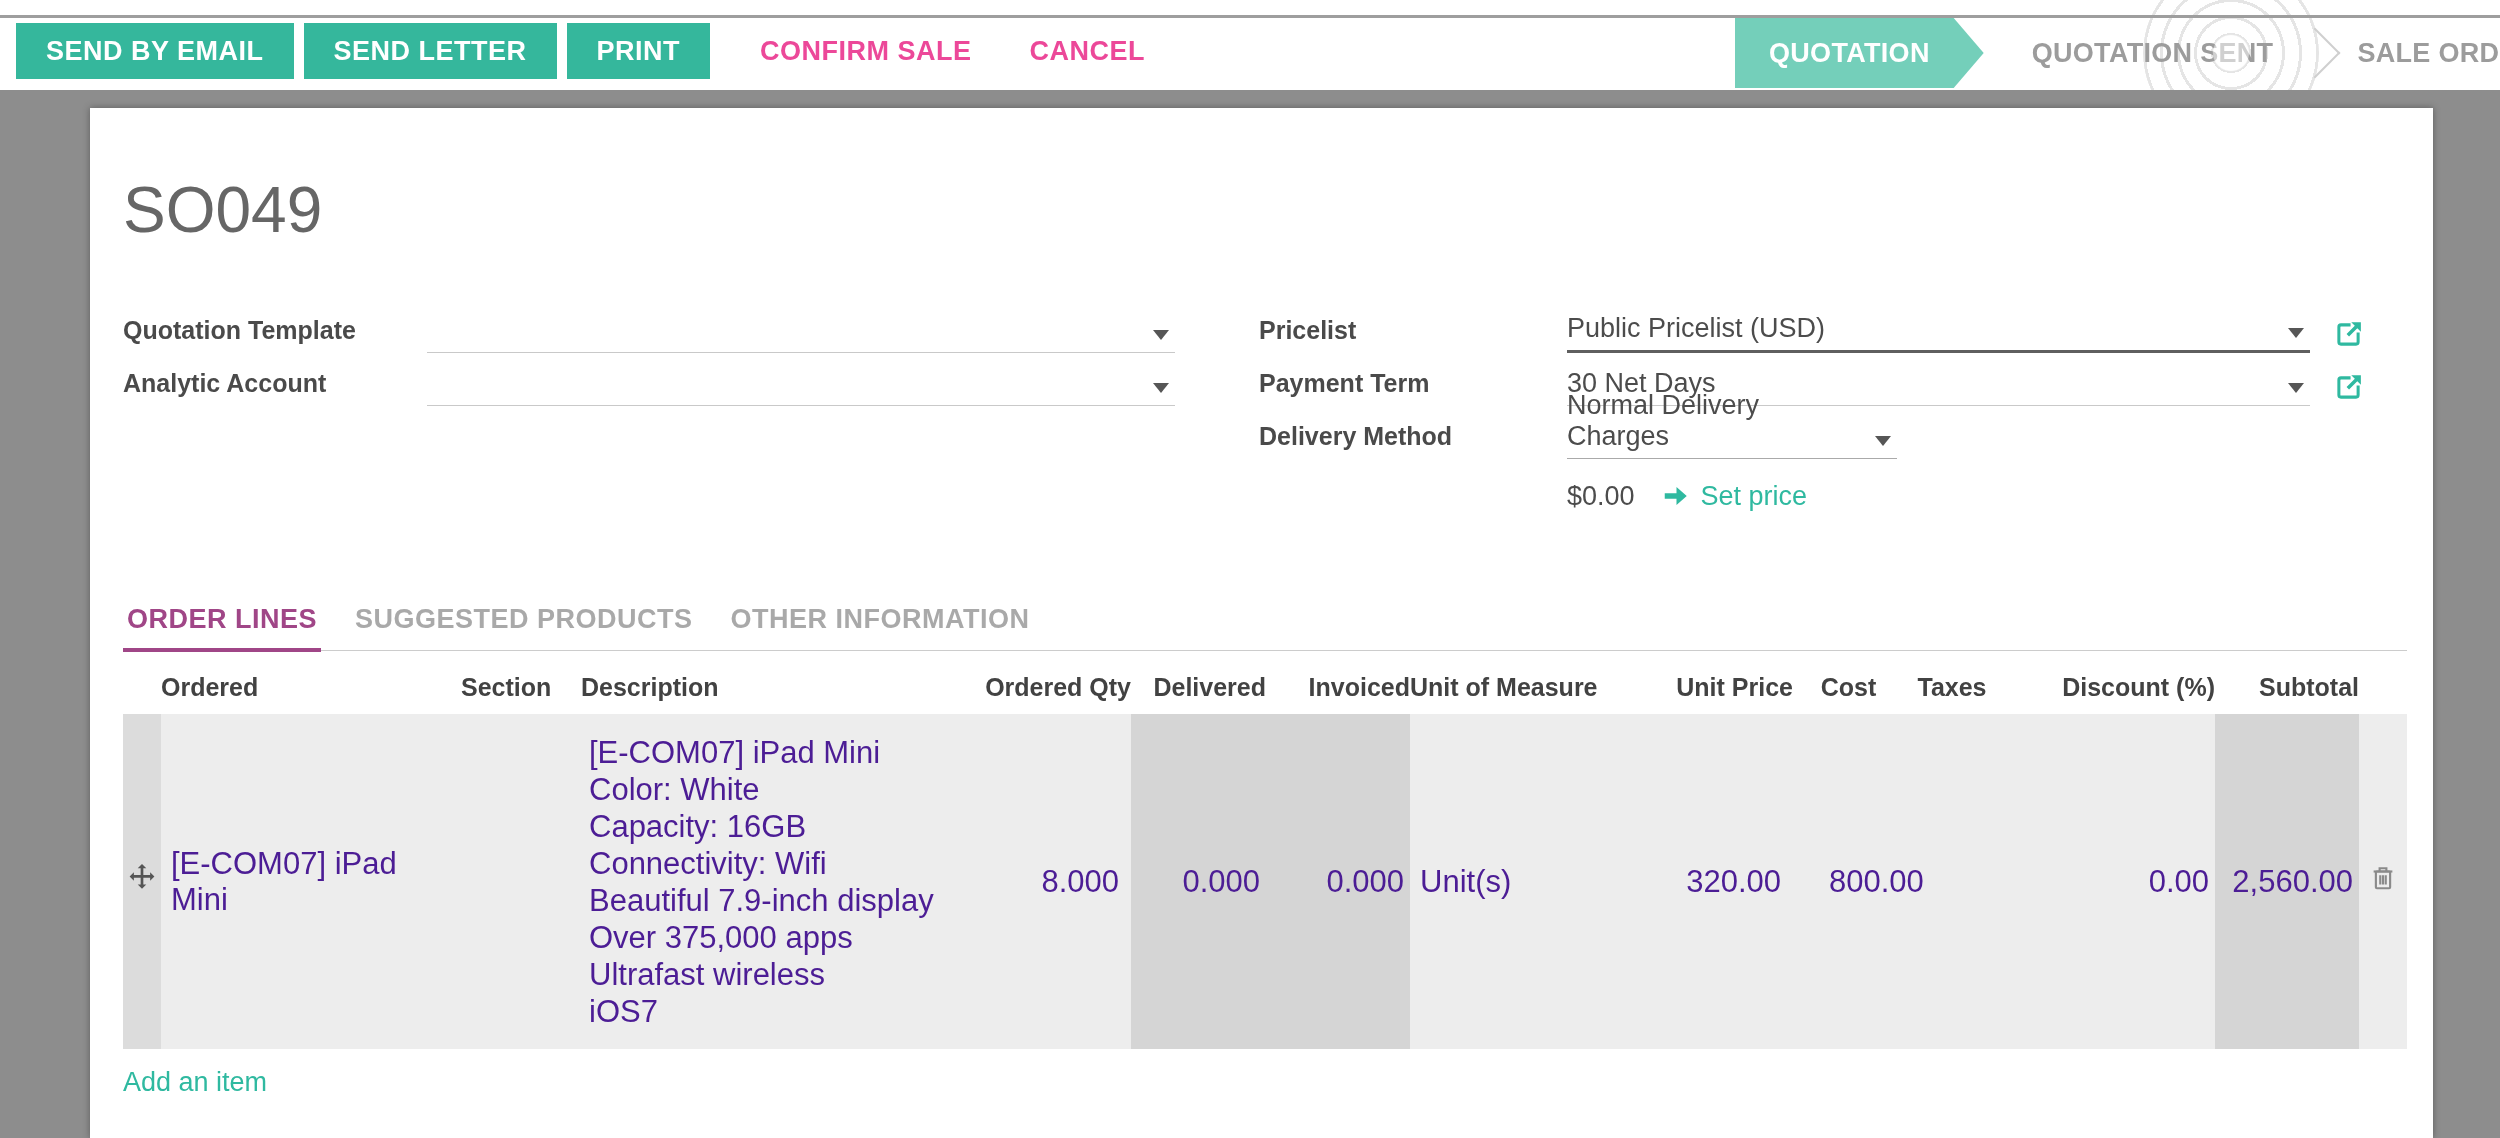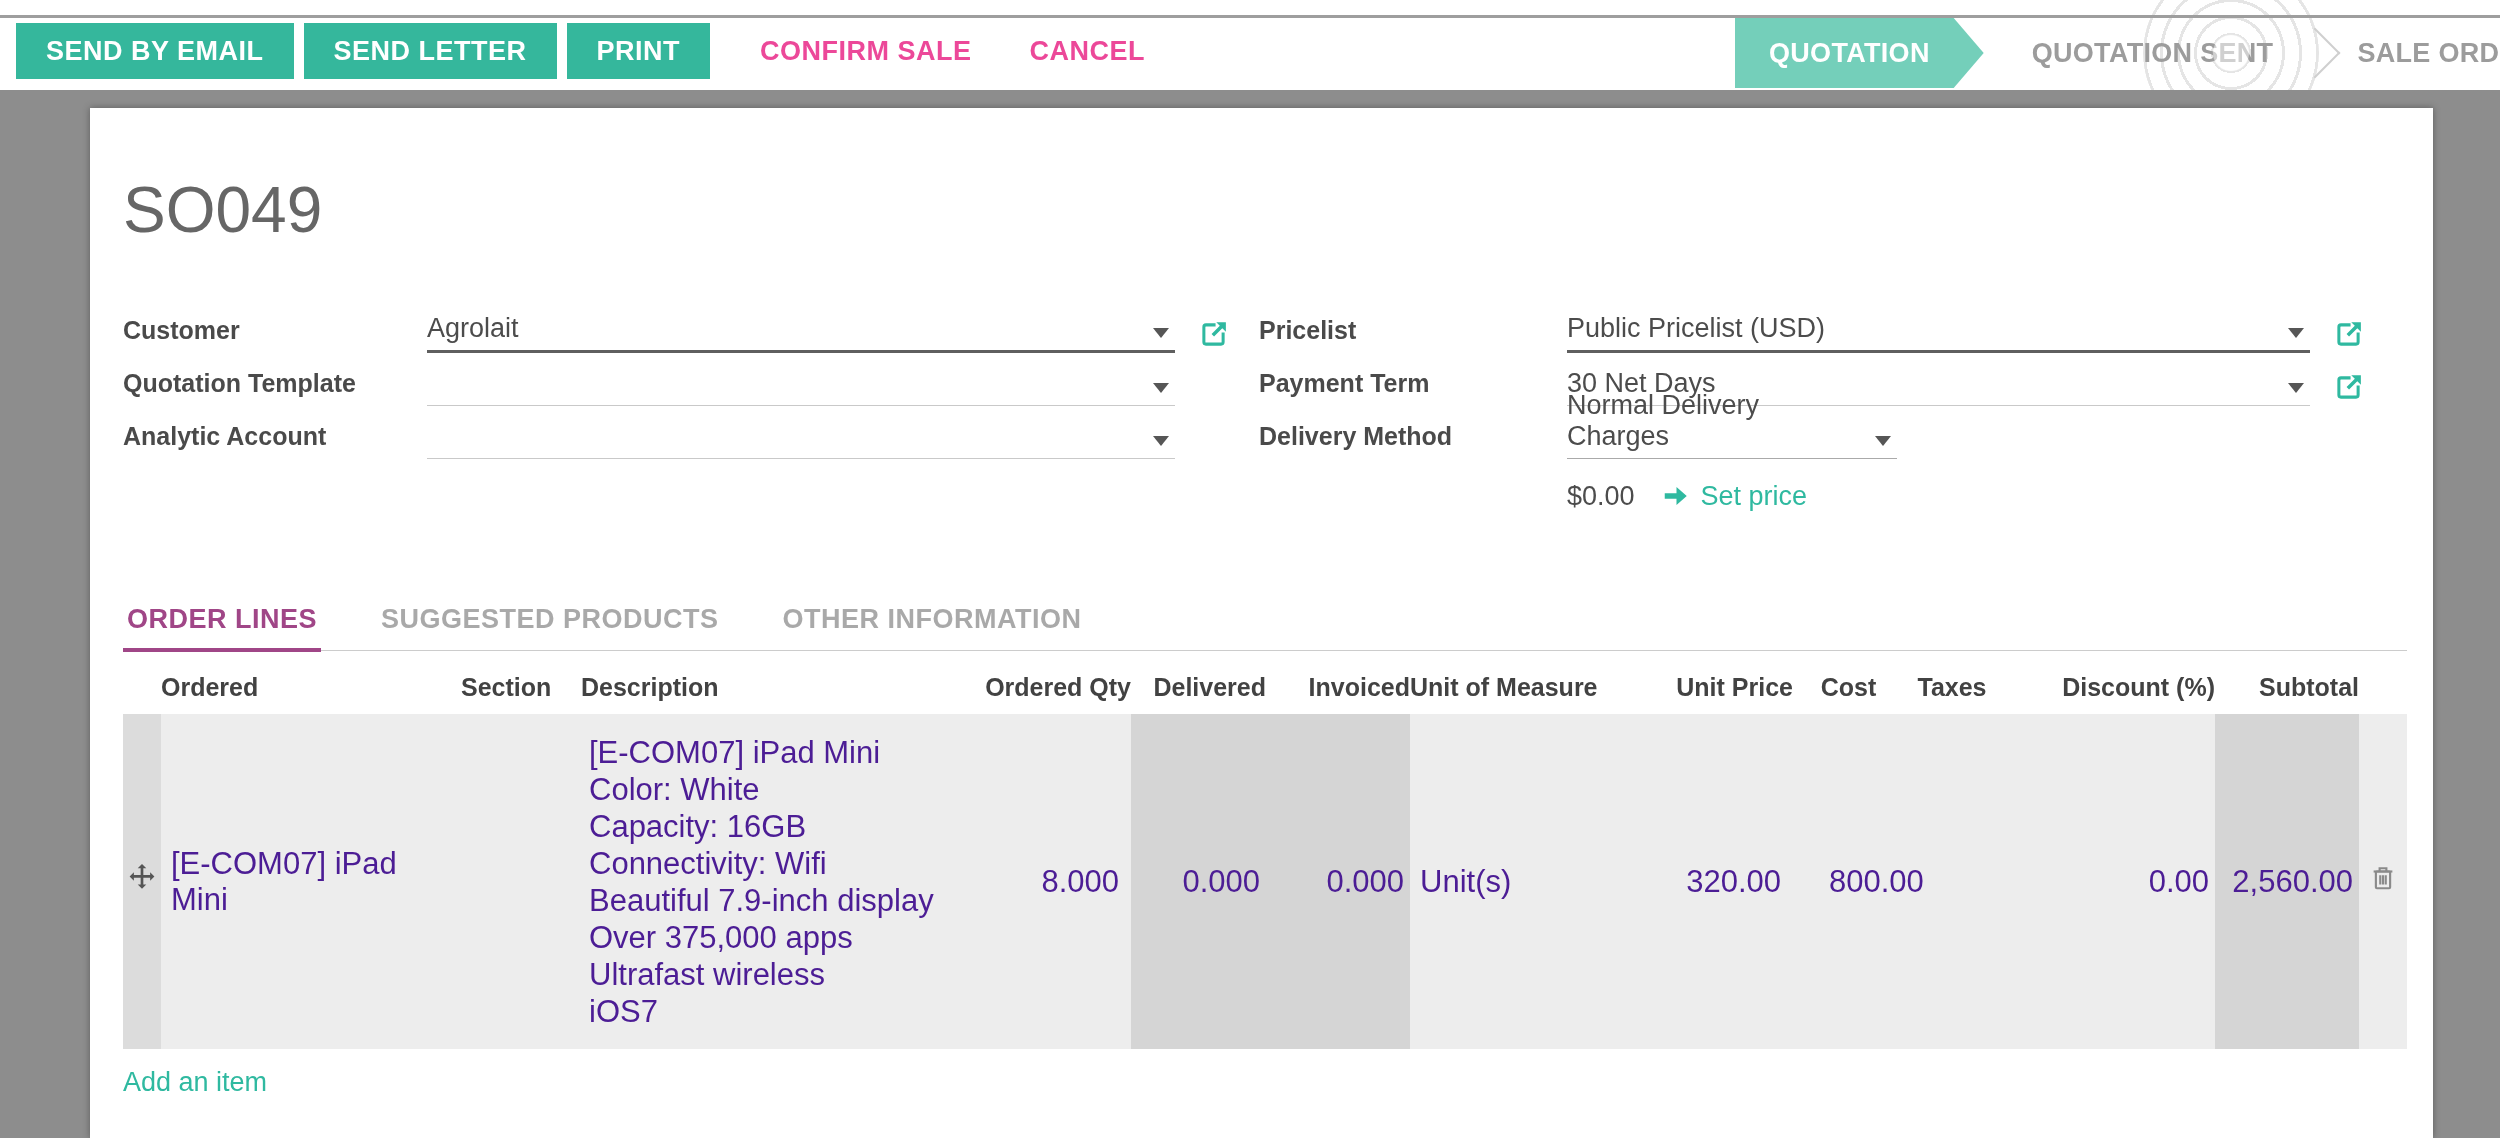--- a/index.html
+++ b/index.html
@@ -51,21 +51,21 @@
   .fvalue.w-right{width:743px;}
   .fvalue.short{width:330px;border-bottom-color:#aaa;}
   .fvalue .caret{width:0;height:0;border-left:8px solid transparent;border-right:8px solid transparent;
        border-top:10px solid #565656;margin:0 6px 6px 14px;flex:none;}
   .ext{margin:0 0 2px 22px;flex:none;line-height:0;cursor:pointer;}
   .price-row{display:flex;align-items:center;margin-top:14px;margin-left:308px;font-size:27px;color:#4c4c4c;height:46px;}
   .price-action{display:flex;align-items:center;margin-left:26px;color:#2fb9a0;cursor:pointer;justify-content:space-between;}
   .price-action svg{margin-right:10px;}
 
   
-  .tabs{display:flex;gap:56px;margin-top:85px;border-bottom:1px solid #ccc;}
+  .tabs{display:flex;gap:30px;margin-top:85px;border-bottom:1px solid #ccc;}
   .tab{font-size:27px;font-weight:700;letter-spacing:.5px;color:#a9a9a9;padding:0 4px 13px 4px;
        border-bottom:4px solid transparent;margin-bottom:-2px;cursor:pointer;}
   .tab.active{color:#a04687;border-bottom-color:#a04687;}
 
   
   table.olines{border-collapse:collapse;table-layout:fixed;width:2284px;margin-top:14px;}
   .olines th{font-size:25px;font-weight:700;color:#424242;padding:8px 0 12px 0;white-space:nowrap;}
   .olines td{font-size:31px;color:#4c1d95;vertical-align:middle;}
   tr.line{height:335px;}
   tr.line td{background:#ededed;}
@@ -105,33 +105,20 @@
 
 <div class="page">
   <div class="sheet">
 
     <div class="doc-title">SO049</div>
 
     
     <div class="form">
       <div class="fcol-left">
 
-        <div class="frow">
-          <span class="flabel">Customer</span>
-          <div class="fvalue dark w-left">
-            <span>Agrolait</span>
-            <span class="caret"></span>
-          </div>
-          <span class="ext">
-            <svg width="33" height="33" viewBox="0 0 24 24">
-              <path fill="none" stroke="#2fb9a0" stroke-width="2.2" d="M13.5 5H6.5A1.5 1.5 0 0 0 5 6.5v11A1.5 1.5 0 0 0 6.5 19h11a1.5 1.5 0 0 0 1.5-1.5v-7"></path>
-              <path fill="#2fb9a0" d="M14 3h7v7l-2.6-2.6-6 6L10.6 11.6l6-6z"></path>
-            </svg>
-          </span>
-        </div>
 
         <div class="frow">
           <span class="flabel">Quotation Template</span>
           <div class="fvalue w-left">
             <span></span>
             <span class="caret"></span>
           </div>
         </div>
 
         <div class="frow">

